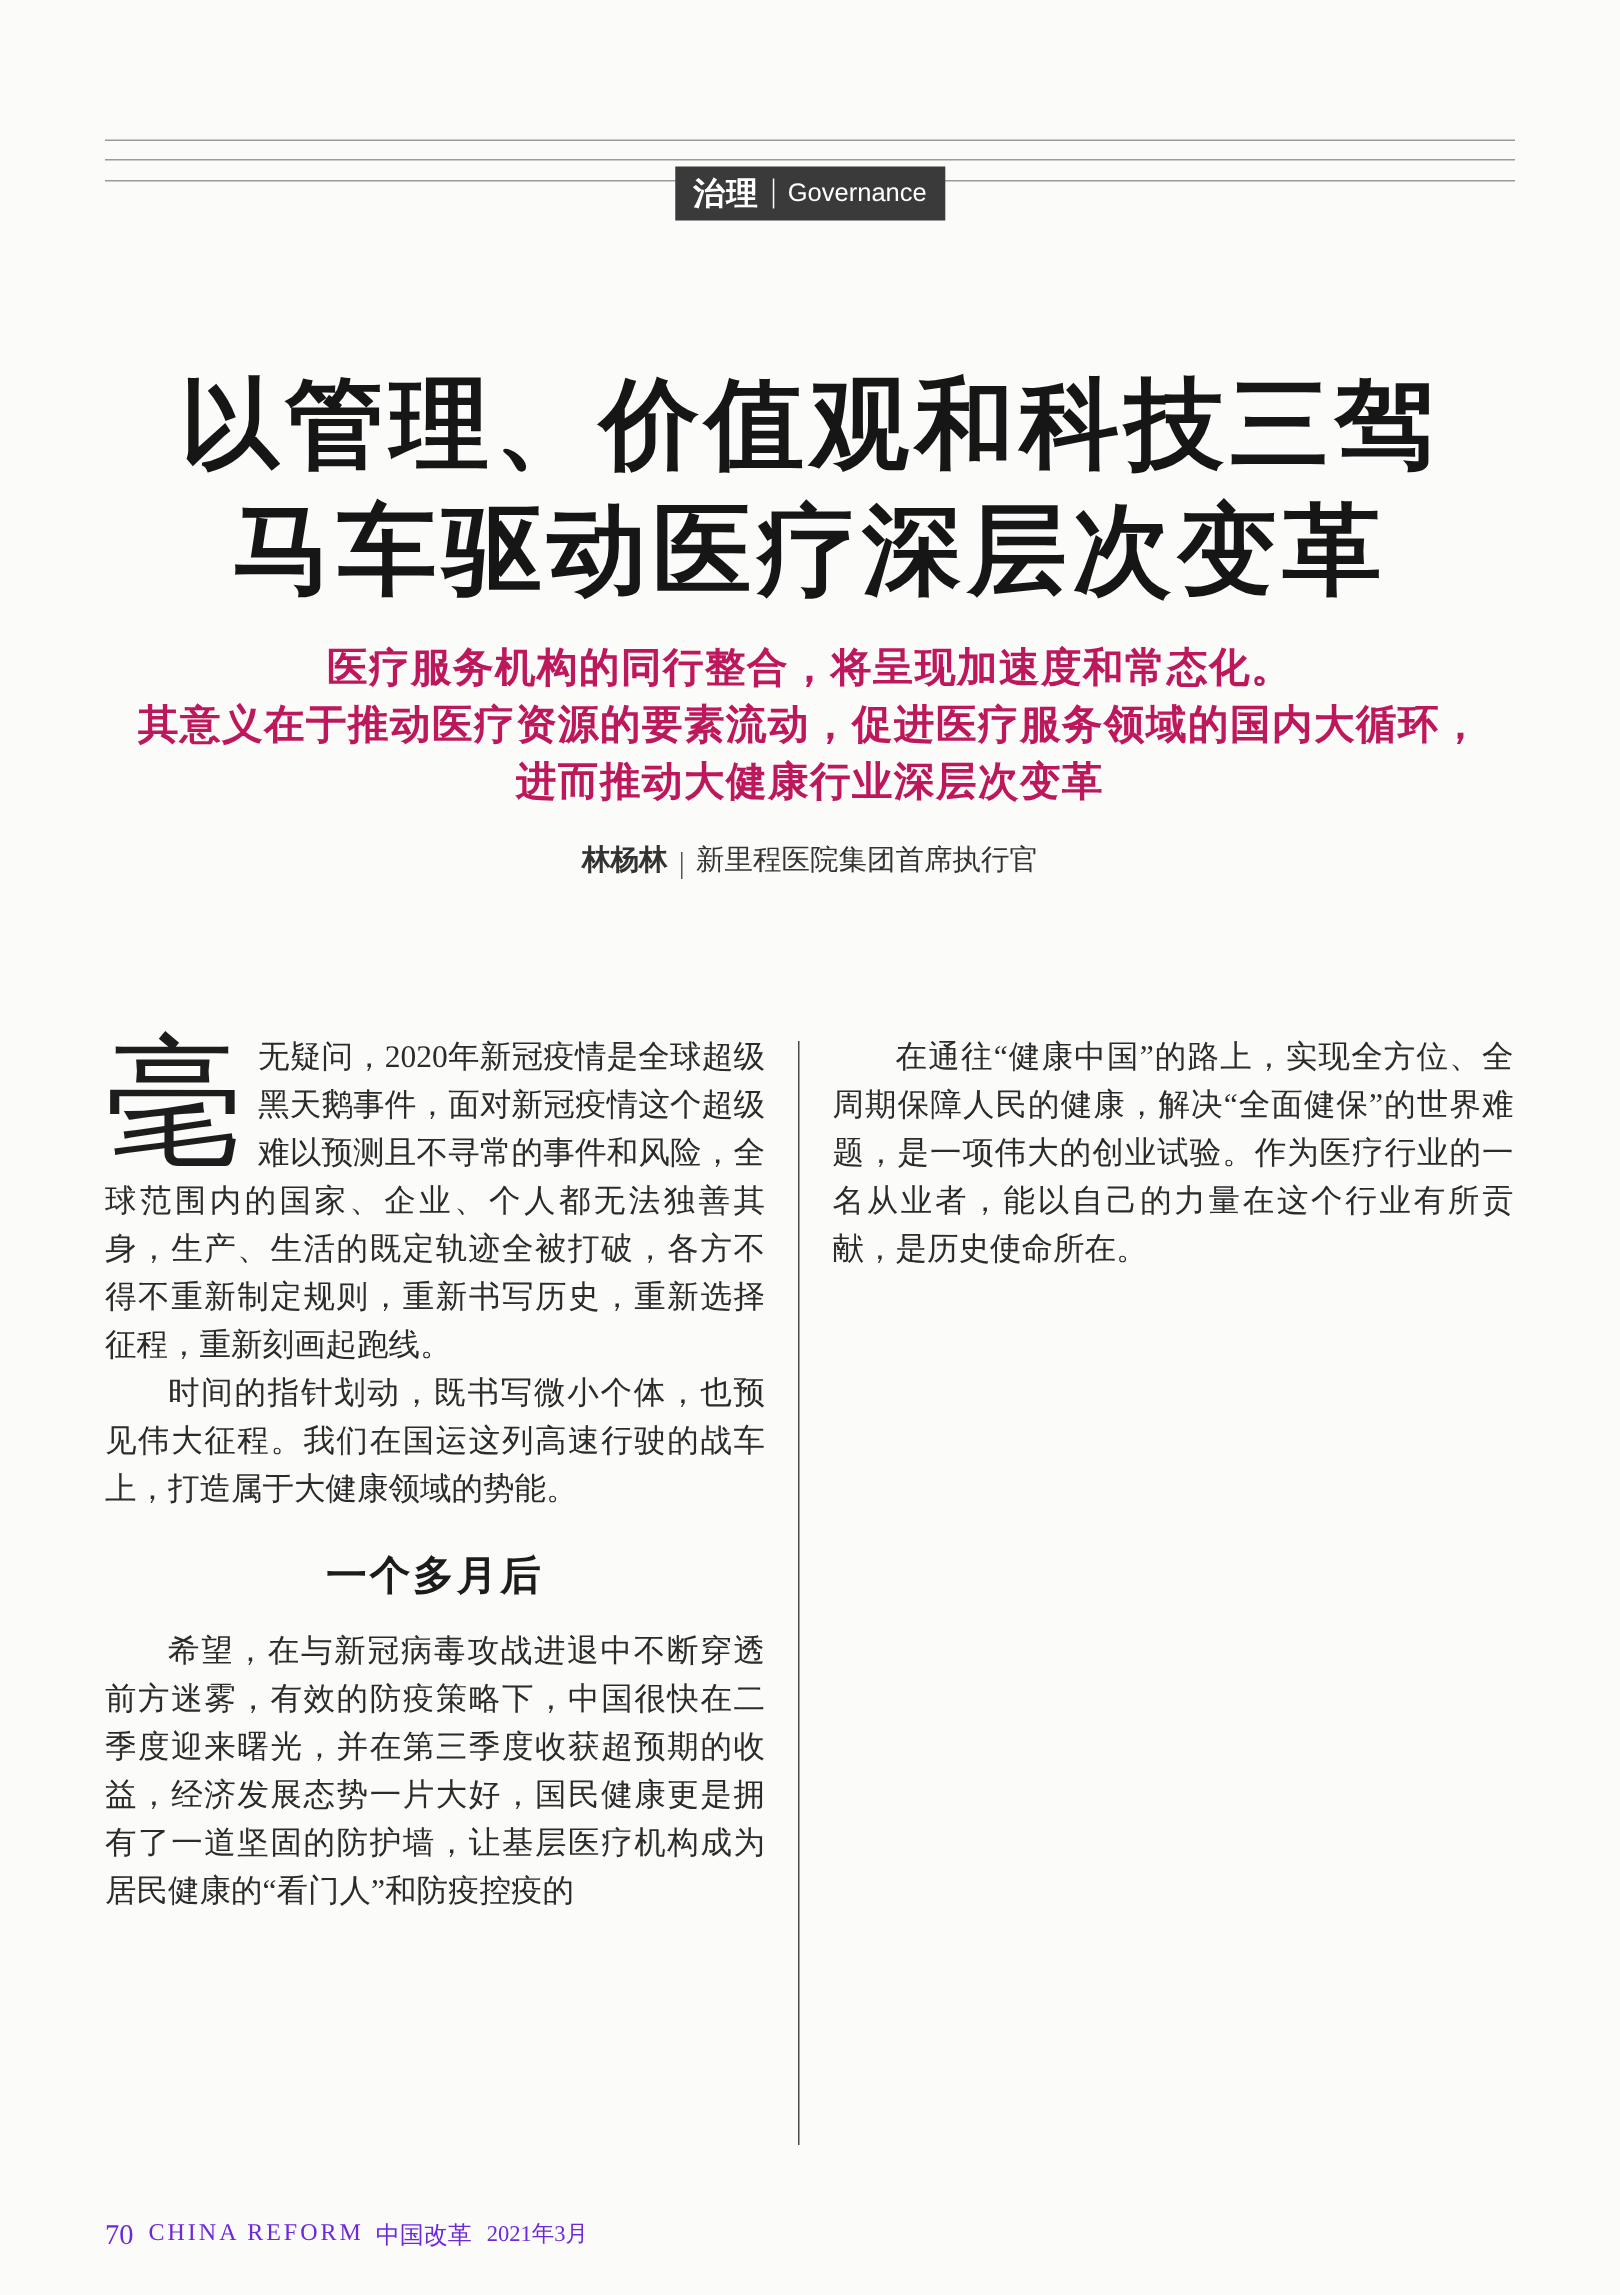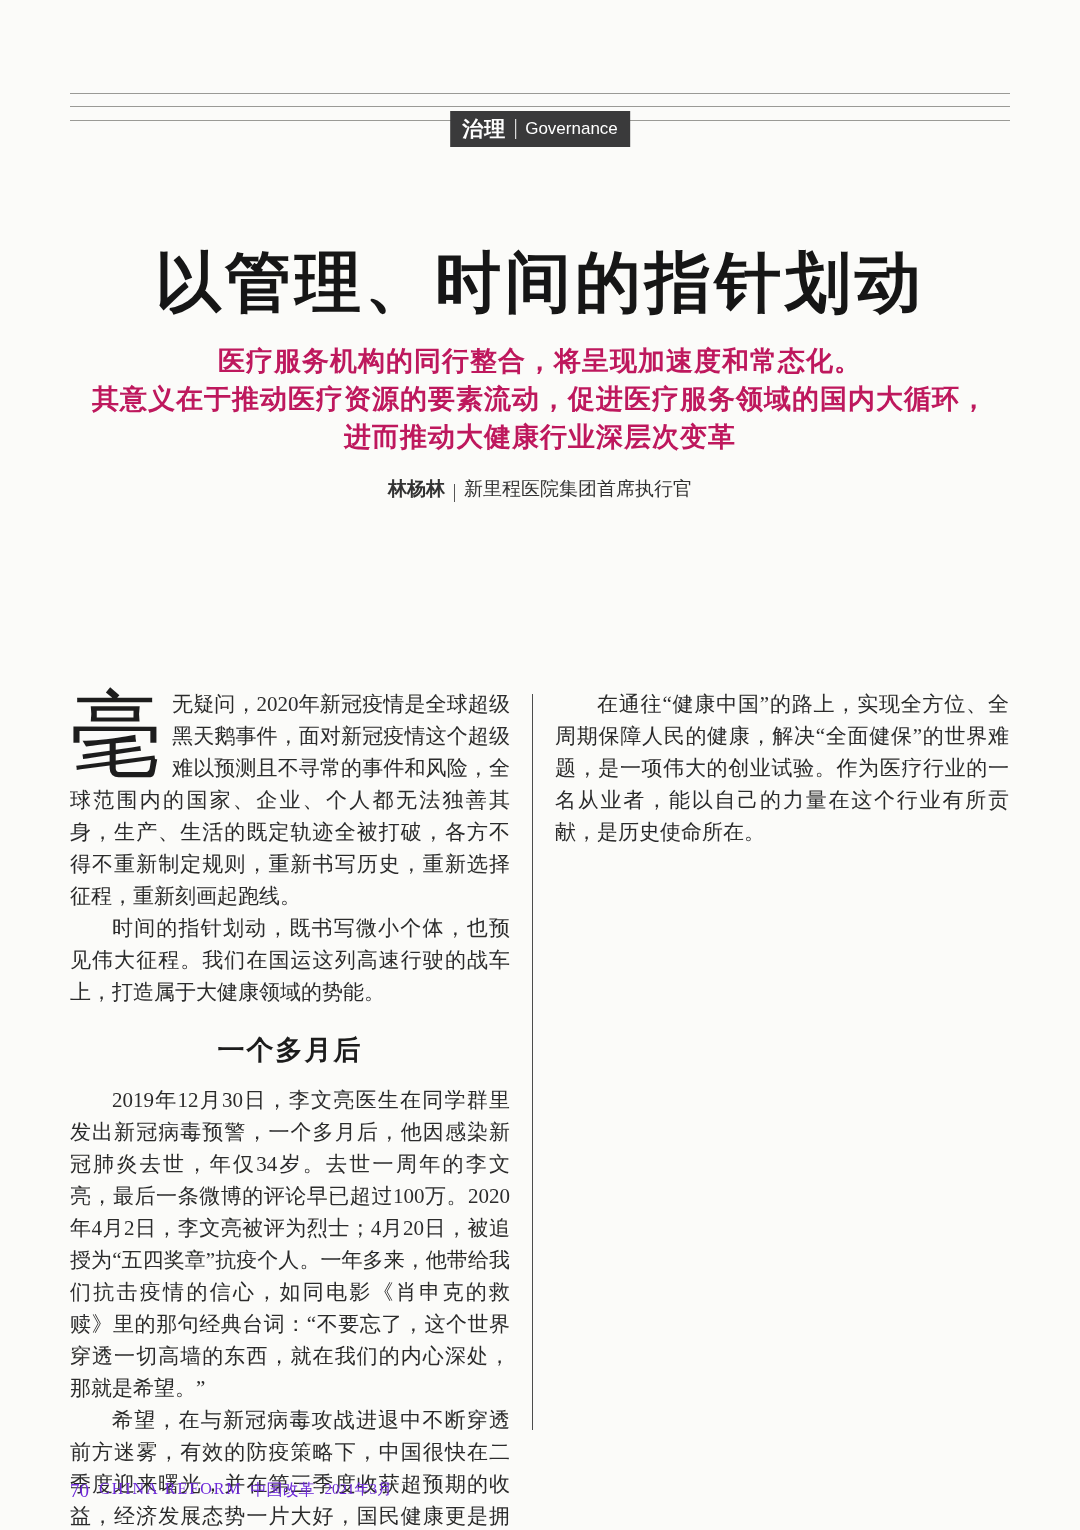--- a/index.html
+++ b/index.html
@@ -152,21 +152,22 @@
     </div>
     <div class="section-badge">
       <span class="badge-cn">治理</span>
       <span class="badge-sep"></span>
       <span class="badge-en">Governance</span>
     </div>
   </header>
 
   <section class="title-block">
     <h1 class="article-title">
-      <span class="t-line">以管理、时间的指针划动</span>
+      <span class="t-line">以管理、价值观和科技三驾</span>
+      <span class="t-line">马车驱动医疗深层次变革</span>
     </h1>
     <div class="subtitle">
       <span>医疗服务机构的同行整合，将呈现加速度和常态化。</span>
       <span>其意义在于推动医疗资源的要素流动，促进医疗服务领域的国内大循环，</span>
       <span>进而推动大健康行业深层次变革</span>
     </div>
     <div class="byline">
       <span class="author">林杨林</span>
       <span class="byline-sep"></span>
       <span class="author-title">新里程医院集团首席执行官</span>
@@ -175,21 +176,20 @@
 
   <section class="body-columns">
 
     <div class="col col-left">
       <p class="p">
         <span class="dropcap">毫</span>
         <span>无疑问，2020年新冠疫情是全球超级黑天鹅事件，面对新冠疫情这个超级难以预测且不寻常的事件和风险，全球范围内的国家、企业、个人都无法独善其身，生产、生活的既定轨迹全被打破，各方不得不重新制定规则，重新书写历史，重新选择征程，重新刻画起跑线。</span>
       </p>
       <p class="p indent">时间的指针划动，既书写微小个体，也预见伟大征程。我们在国运这列高速行驶的战车上，打造属于大健康领域的势能。</p>
       <h2 class="sec-heading">一个多月后</h2>
-      <p class="p indent">2019年12月30日，李文亮医生在同学群里发出新冠病毒预警，一个多月后，他因感染新冠肺炎去世，年仅34岁。去世一周年的李文亮，最后一条微博的评论早已超过100万。2020年4月2日，李文亮被评为烈士；4月20日，被追授为“五四奖章”抗疫个人。一年多来，他带给我们抗击疫情的信心，如同电影《肖申克的救赎》里的那句经典台词：“不要忘了，这个世界穿透一切高墙的东西，就在我们的内心深处，那就是希望。”</p>
       <p class="p indent">希望，在与新冠病毒攻战进退中不断穿透前方迷雾，有效的防疫策略下，中国很快在二季度迎来曙光，并在第三季度收获超预期的收益，经济发展态势一片大好，国民健康更是拥有了一道坚固的防护墙，让基层医疗机构成为居民健康的“看门人”和防疫控疫的</p>
     </div>
 
     <div class="col-divider"></div>
 
     <div class="col col-right">
       <p class="p indent">在通往“健康中国”的路上，实现全方位、全周期保障人民的健康，解决“全面健保”的世界难题，是一项伟大的创业试验。作为医疗行业的一名从业者，能以自己的力量在这个行业有所贡献，是历史使命所在。</p>
     </div>
 
   </section>

